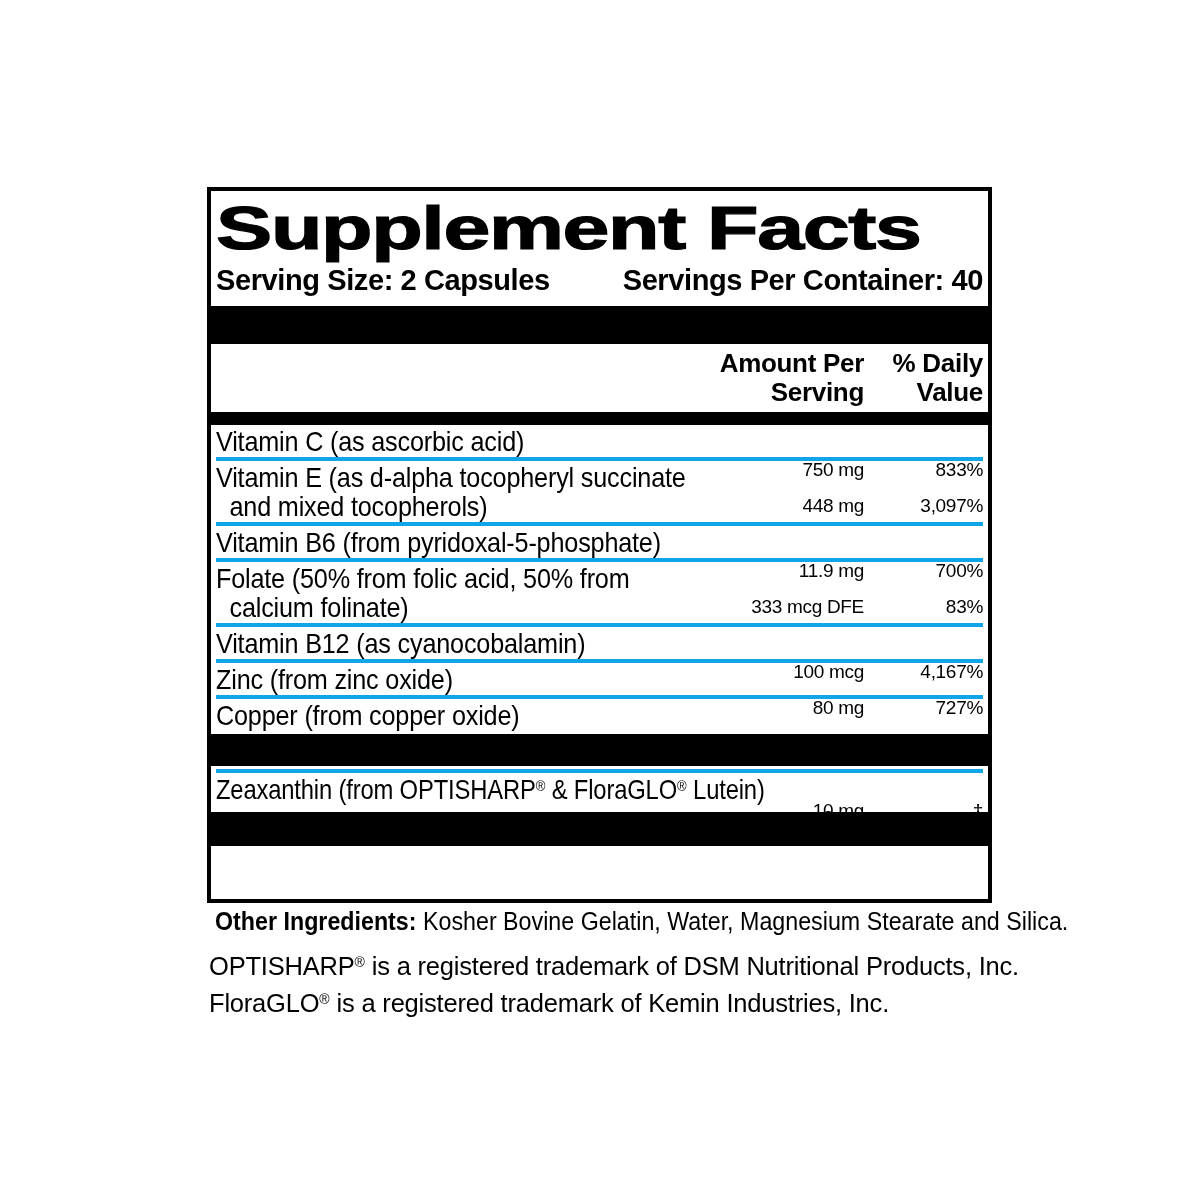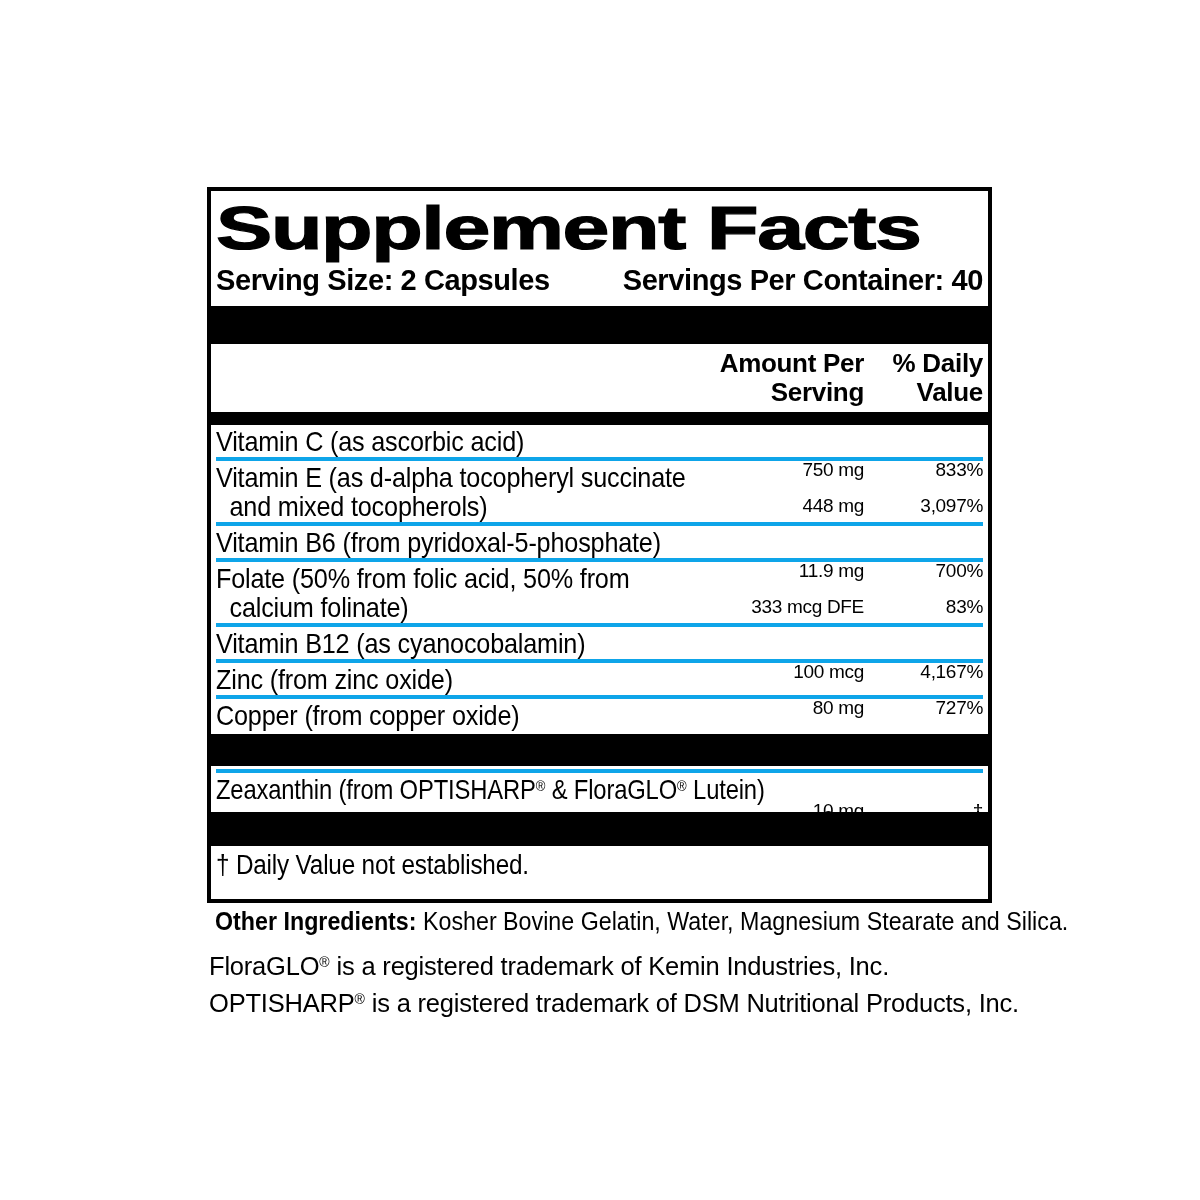--- a/index.html
+++ b/index.html
@@ -249,28 +249,25 @@
     <div class="n-row no-border">
       <div>
         <span class="sq sq85"><span>Zeaxanthin (from OPTISHARP</span><span class="reg-sup">®</span><span> &amp; FloraGLO</span><span class="reg-sup">®</span><span> Lutein)</span></span>
       </div>
       <span class="amt">2 mg</span>
       <span class="dv">†</span>
     </div>
 
     <div class="bar bar-thick3"></div>
 
-    <div class="footnote">
-      <span class="sq">† Daily Value not established.</span>
-    </div>
 
   </div>
 
   <div class="other-ing">
     <span class="squeeze-line"><span class="oi-label">Other Ingredients:</span><span> Kosher Bovine Gelatin, Water, Magnesium Stearate and Silica.</span></span>
   </div>
 
   <div class="trademarks">
+    <div class="tm-line"><span>OPTISHARP</span><span class="reg-sup">®</span><span> is a registered trademark of DSM Nutritional Products, Inc.</span></div>
     <div class="tm-line"><span>FloraGLO</span><span class="reg-sup">®</span><span> is a registered trademark of Kemin Industries, Inc.</span></div>
-    <div class="tm-line"><span>OPTISHARP</span><span class="reg-sup">®</span><span> is a registered trademark of DSM Nutritional Products, Inc.</span></div>
   </div>
 
 </div>
 
 </body></html>

